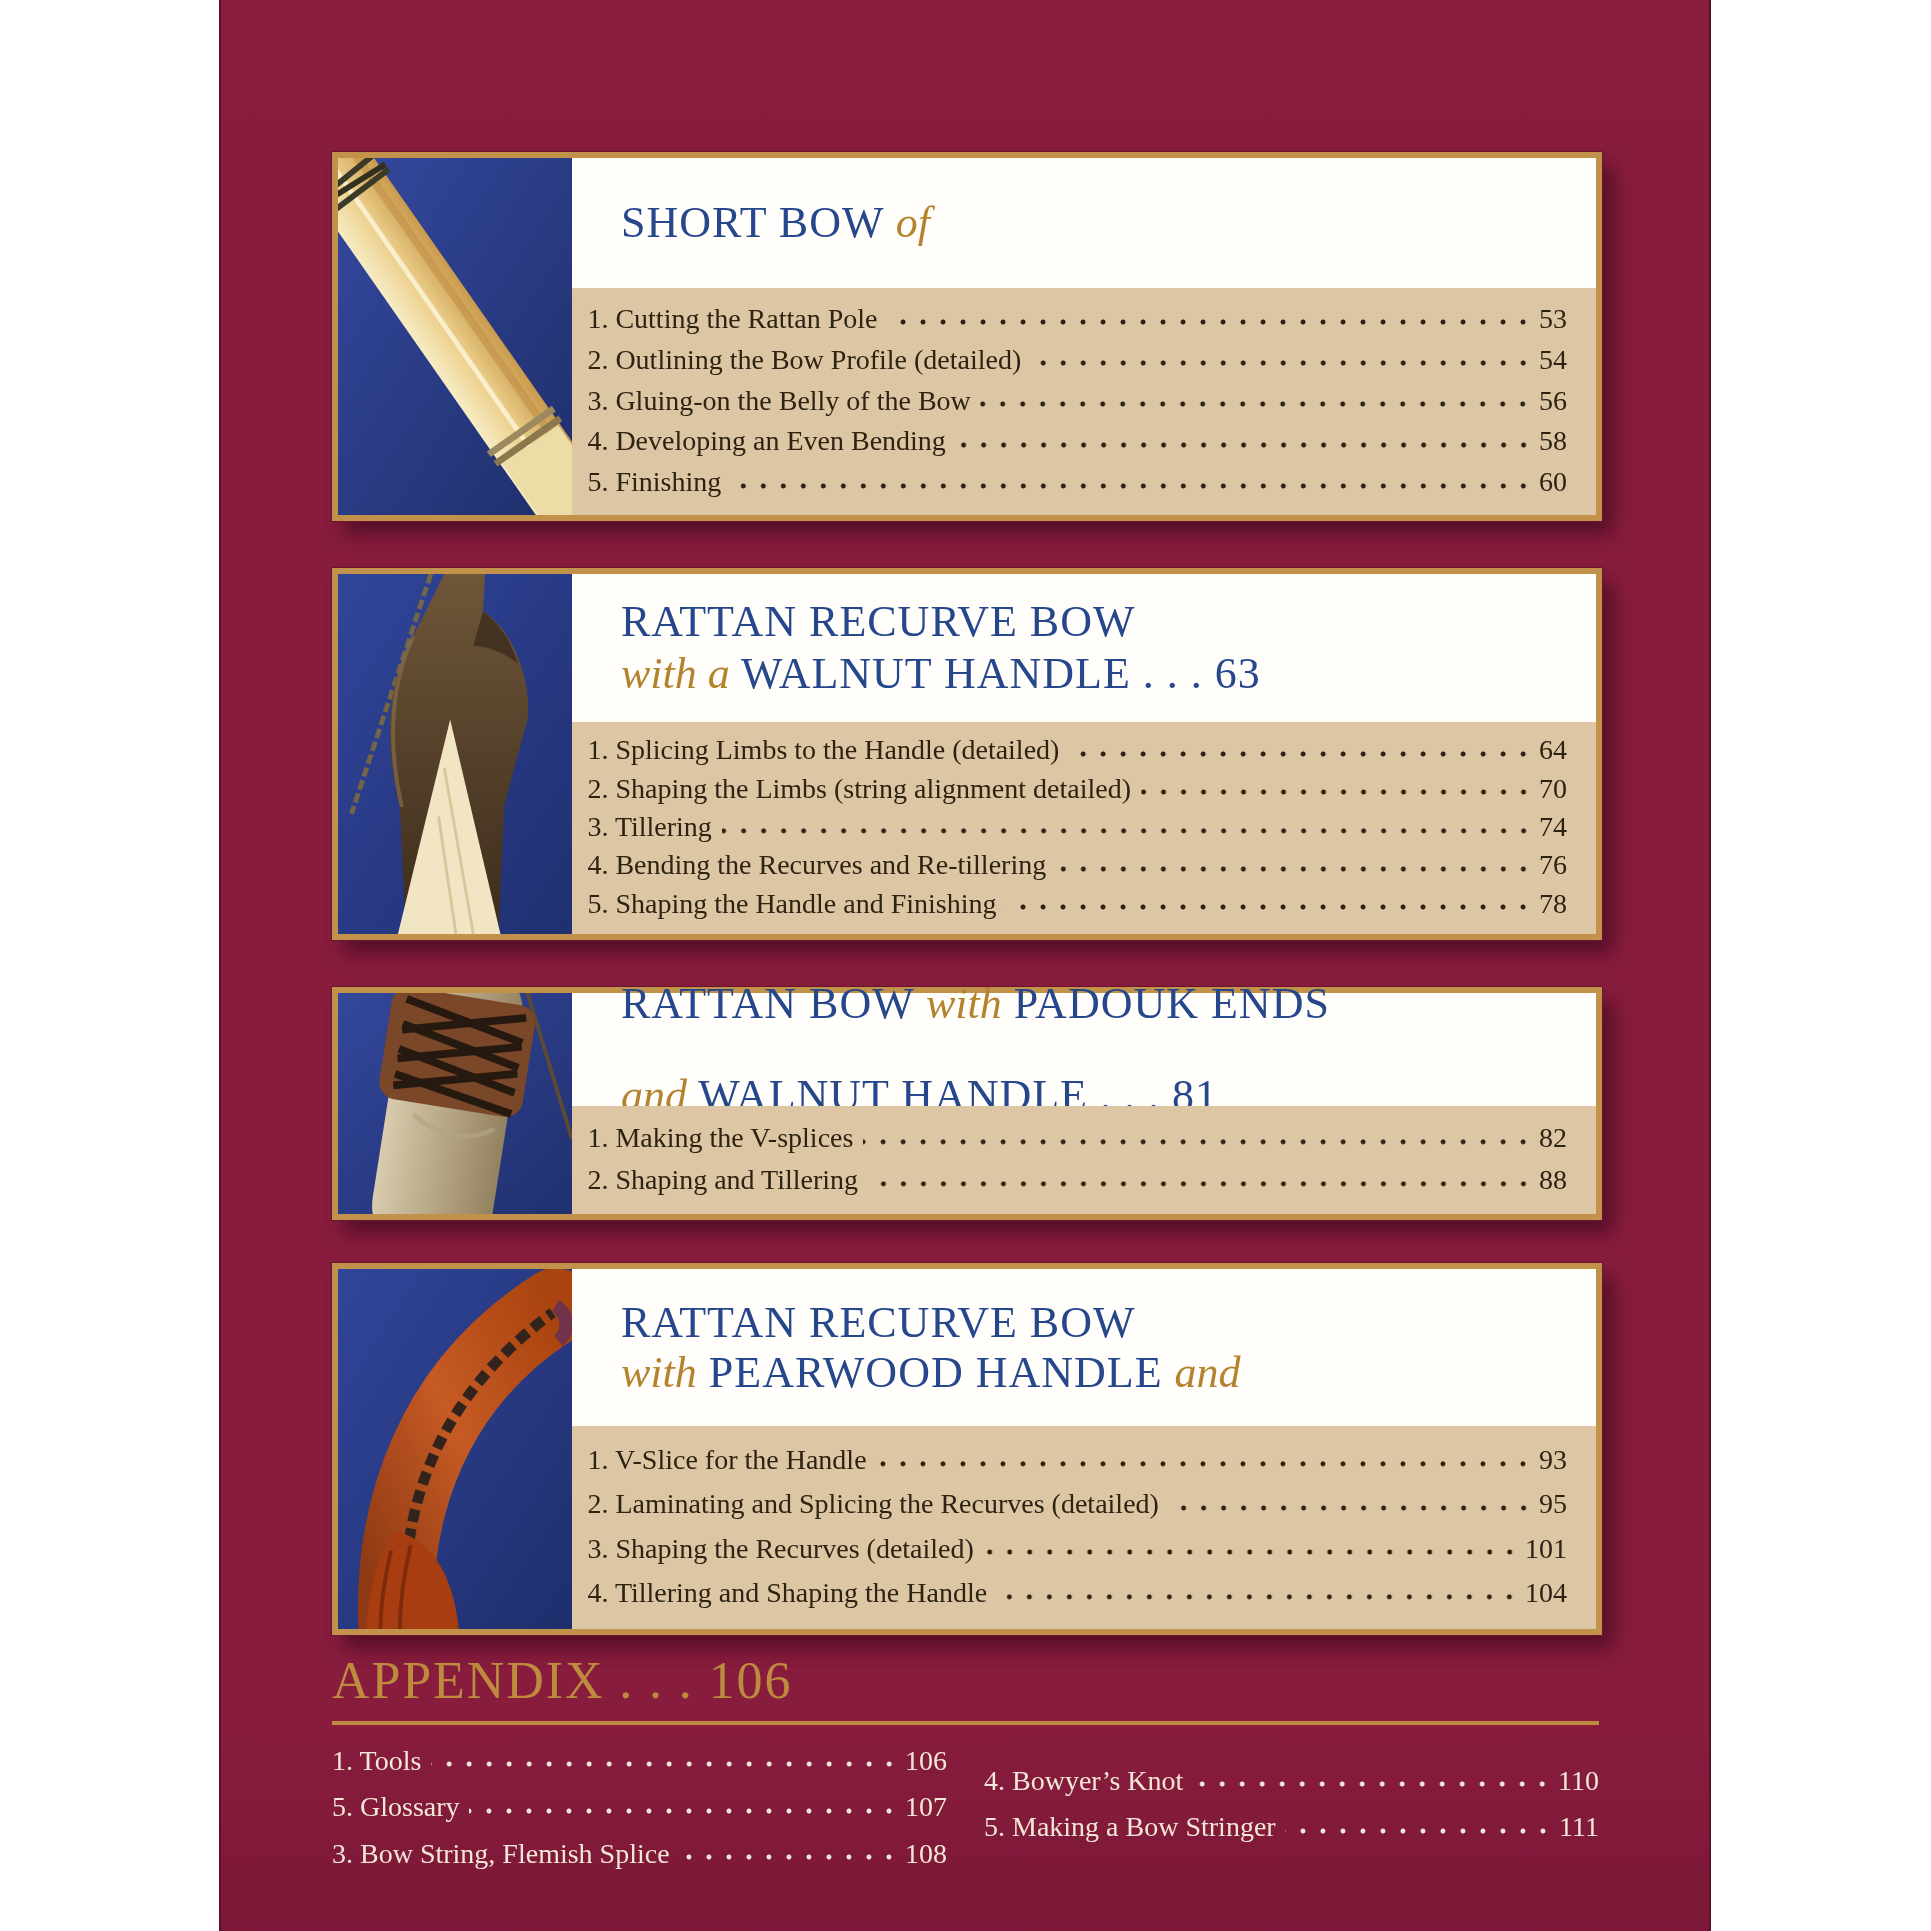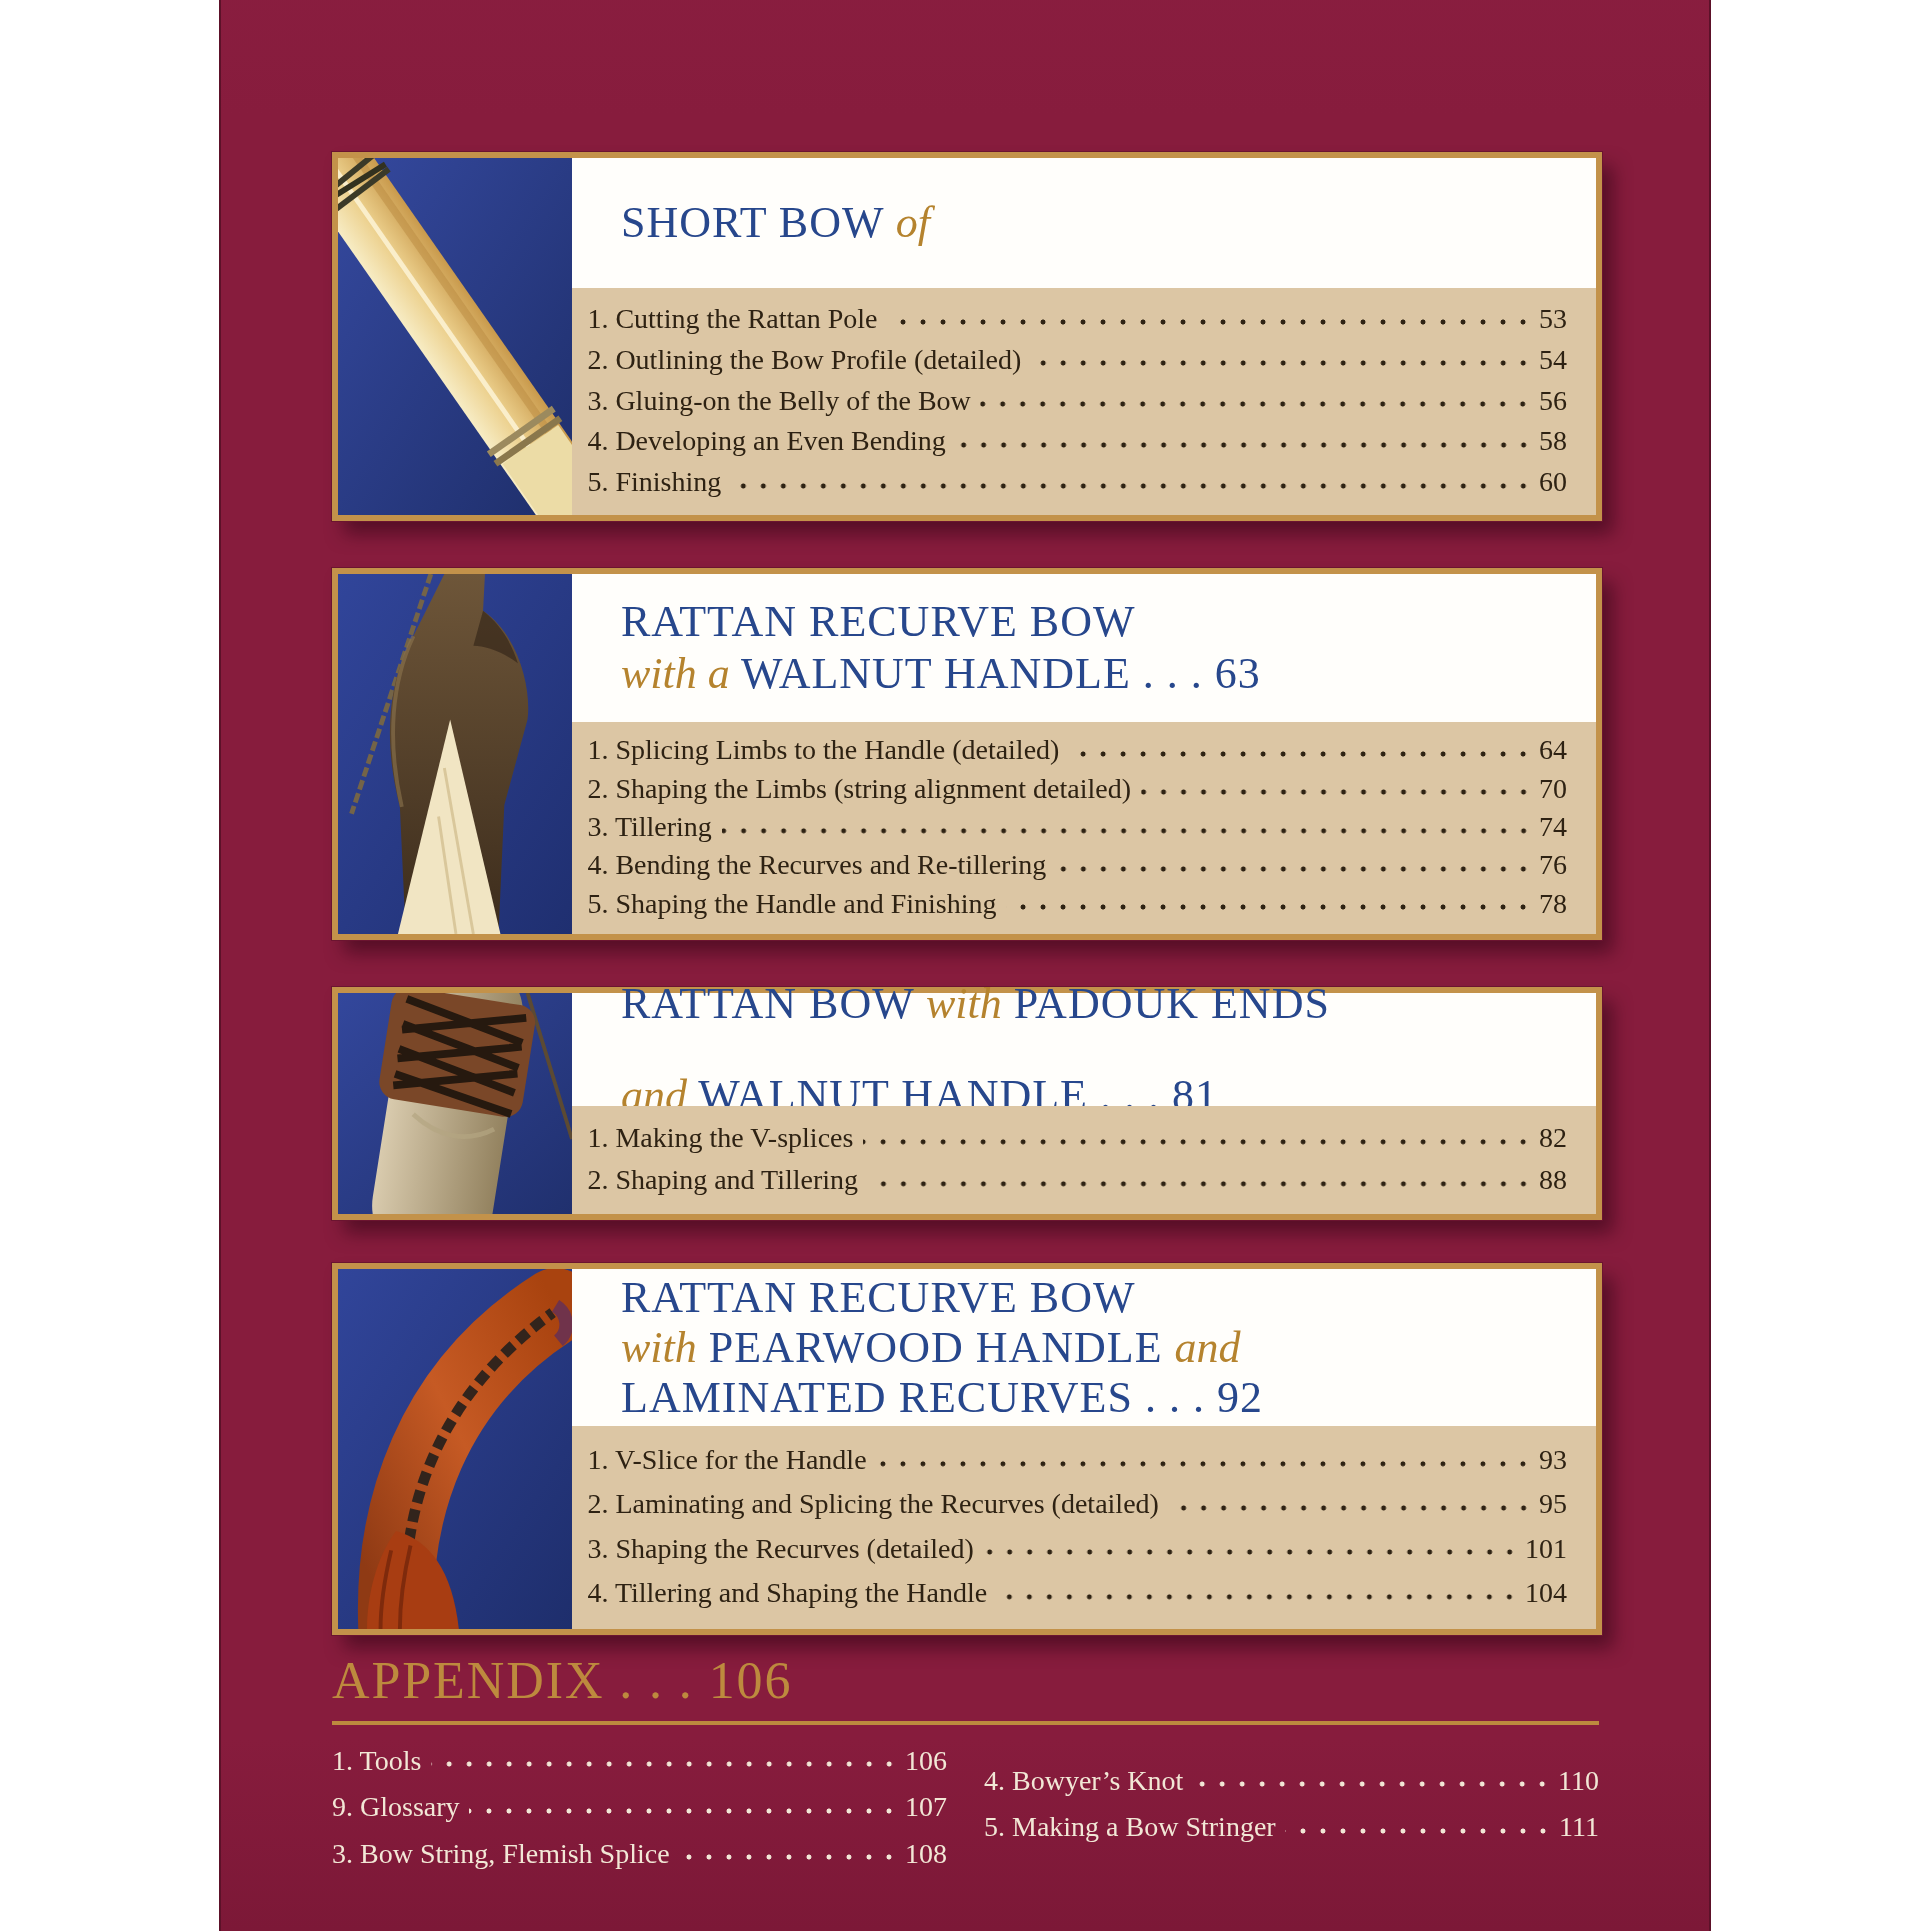--- a/index.html
+++ b/index.html
@@ -235,21 +235,20 @@
           <path d="M225 38 C 238 46 240 64 228 74" stroke="#70334b" stroke-width="14" fill="none"></path>
           <path d="M70 340 C 68 240 105 130 222 45" stroke="#32241c" stroke-width="11" stroke-dasharray="13 7" fill="none"></path>
           <path d="M30 371 L125 371 C 118 310 95 280 60 270 C 38 300 30 340 30 371 Z" fill="#a83d12"></path>
           <path d="M55 290 C 48 320 44 345 44 371 M75 285 C 68 315 64 345 64 371" stroke="#7e2a0c" stroke-width="4" fill="none"></path>
         </svg>
       </div>
       <div class="content">
         <div class="title-band">
           <div class="title-line"><span class="tm">RATTAN RECURVE BOW</span></div>
           <div class="title-line"><span class="ta">with</span><span class="tm"> PEARWOOD HANDLE </span><span class="ta">and</span></div>
-          <div class="title-line"><span class="tm">LAMINATED RECURVES . . . 92</span></div>
         </div>
         <div class="items">
           <div class="row">
               <span class="label">1. V-Slice for the Handle</span>
               <span class="leader"></span>
               <span class="pg">93</span>
             </div>
           <div class="row">
               <span class="label">2. Laminating and Splicing the Recurves (detailed)</span>
               <span class="leader"></span>
@@ -273,21 +272,21 @@
       <h1>APPENDIX . . . 106</h1>
       <div class="app-rule"></div>
       <div class="app-cols">
         <div class="app-col">
           <div class="app-row">
               <span class="label">1. Tools</span>
               <span class="leader"></span>
               <span class="pg">106</span>
             </div>
           <div class="app-row">
-              <span class="label">9. Glossary</span>
+              <span class="label">5. Glossary</span>
               <span class="leader"></span>
               <span class="pg">107</span>
             </div>
           <div class="app-row">
               <span class="label">3. Bow String, Flemish Splice</span>
               <span class="leader"></span>
               <span class="pg">108</span>
             </div>
         </div>
         <div class="app-col right">

